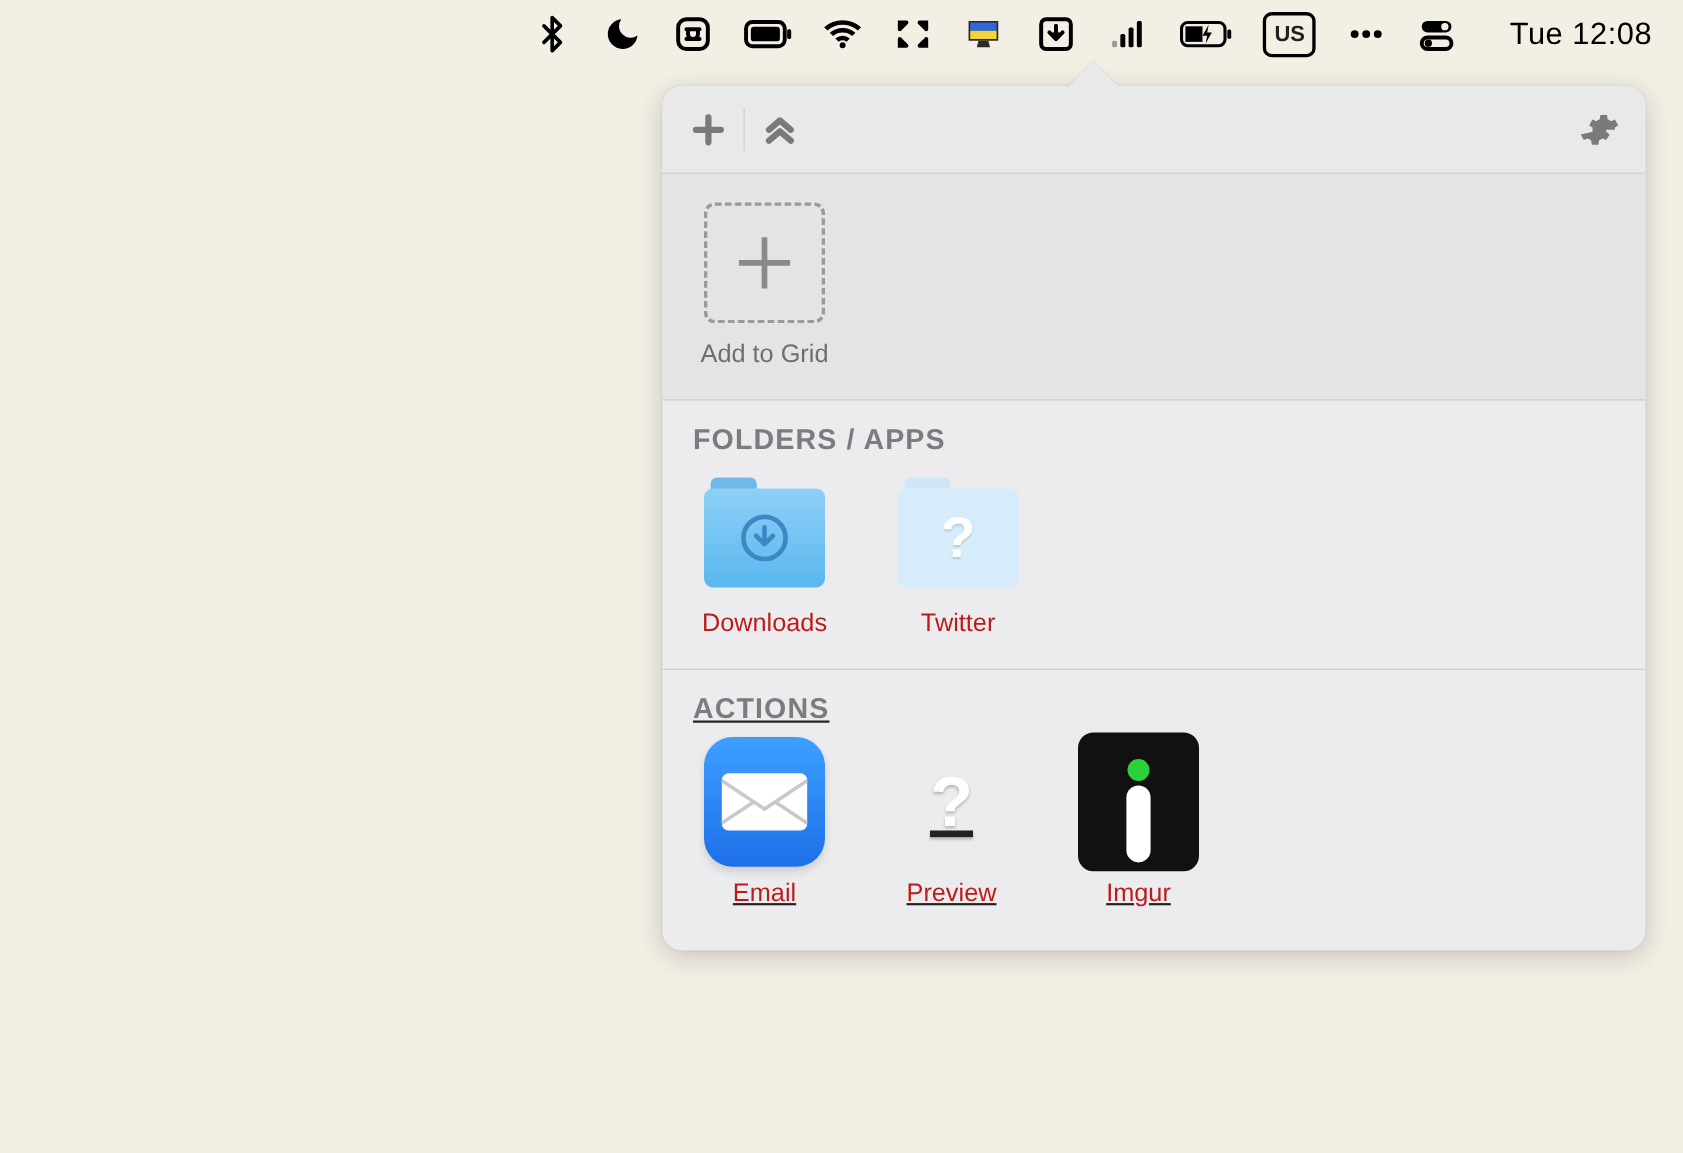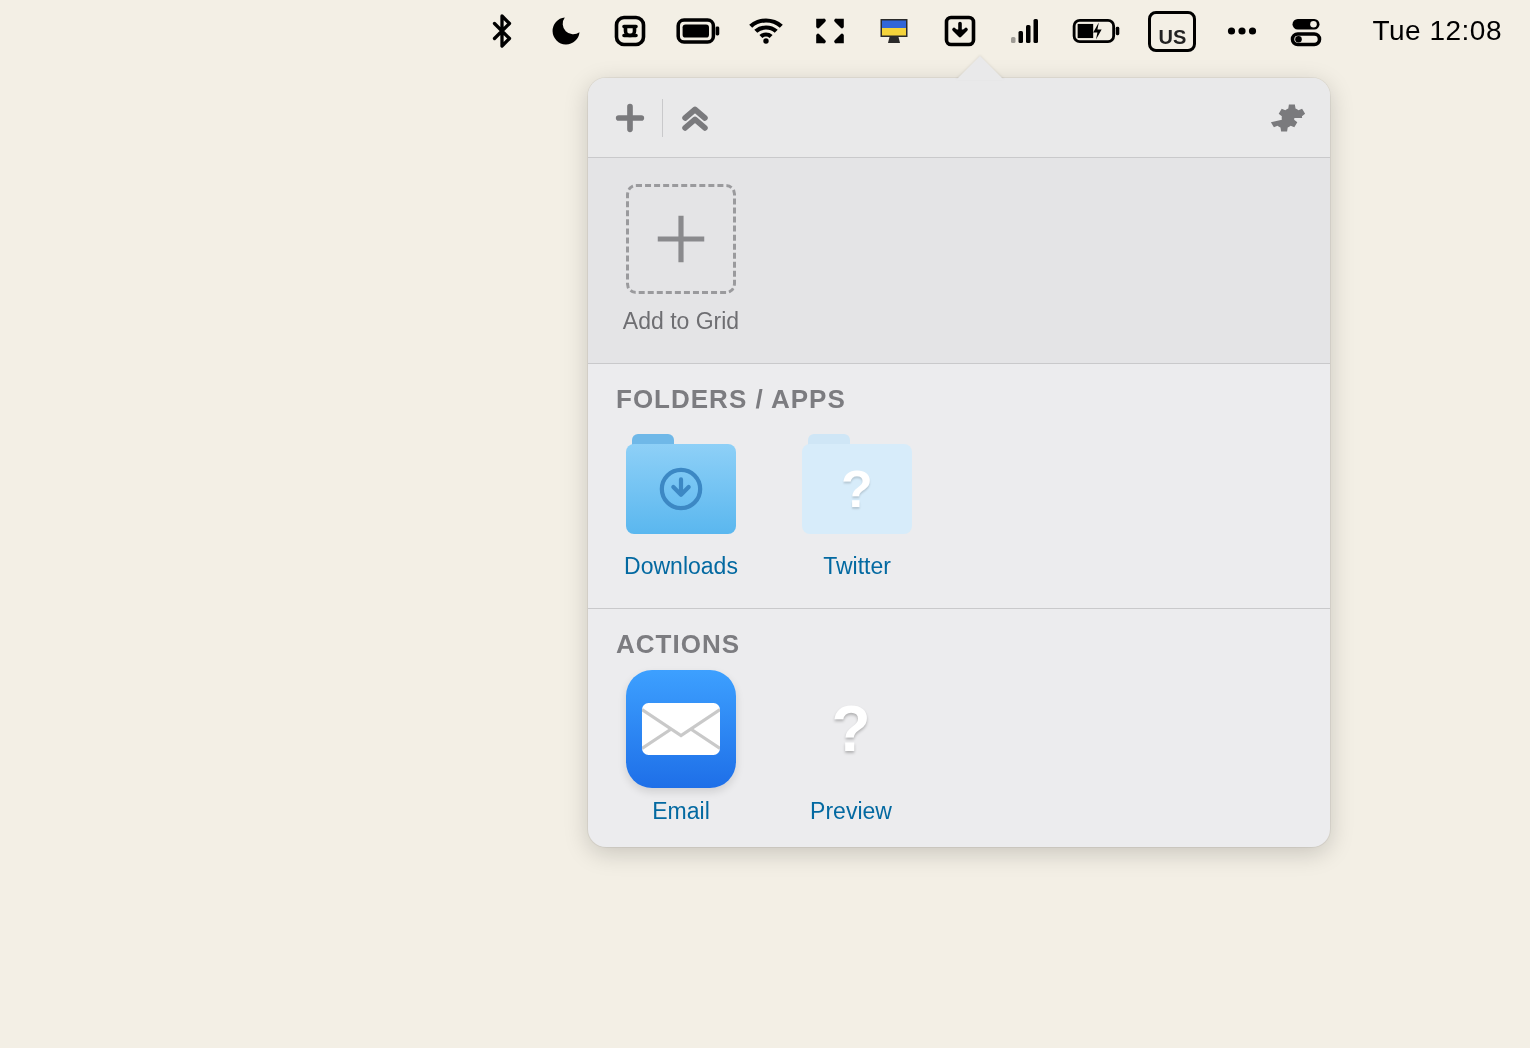--- a/index.html
+++ b/index.html
@@ -32,30 +32,30 @@
   .menubar .clock {
     font-size: 28px;
     font-weight: 500;
     letter-spacing: 0.5px;
     color: #000;
     margin-left: 20px;
   }
   .us-box {
     border: 3px solid #000; border-radius: 8px;
     width: 48px; height: 41px;
-    display:flex;align-items:flex-end;justify-content:center;
+    display:flex;align-items:center;justify-content:center;
     font-weight:700; font-size:20px;
   }
 
   
   .popover-wrap {
     position: absolute;
-    left: 588px;
+    left: 602px;
     top: 78px;
-    width: 742px;
+    width: 894px;
   }
   .arrow {
     position: absolute;
     top: -22px;
     left: 368px;
     width: 0; height: 0;
     border-left: 24px solid transparent;
     border-right: 24px solid transparent;
     border-bottom: 24px solid #e9e9ea;
     filter: drop-shadow(0 -1px 1px rgba(0,0,0,.08));
@@ -84,21 +84,21 @@
   .tdiv {
     width:1px; height:38px; background:#c9c9cb; margin:0 8px;
   }
   .toolbar .spacer { flex:1; }
 
   
   .section {
     border-bottom: 1px solid #c9c9cb;
     padding: 20px 28px 28px 28px;
   }
-  .section:last-child { border-bottom:none; padding-bottom:22px;}
+  .section:last-child { border-bottom:none; padding-bottom:39px;text-decoration:underline;}
   .section-title {
     font-size: 26px;
     font-weight: 700;
     letter-spacing: 1px;
     color: #7c7c80;
     margin-bottom: 14px;
   }
   .section.gray { background:#e4e4e6; }
 
   .grid {
@@ -119,21 +119,21 @@
   .dashed {
     border: 3px dashed #9a9a9d;
     border-radius: 10px;
   }
   .cell .label {
     font-size: 23px;
     color: #6e6e72;
     text-align:center;
     white-space:nowrap;
   }
-  .cell .label.dark { color:#0369a1; }
+  .cell .label.dark { color:#b91c1c; }
 
   
   .folder {
     width:120px; height:100px; position:relative;
   }
   .folder .tab {
     position:absolute; top:0; left:6px;
     width:42px; height:16px;
     background:#6fb8e8;
     border-radius:6px 6px 0 0;
@@ -343,17 +343,26 @@
           <div class="label dark">Email</div>
         </div>
         <div class="cell">
           <div class="square">
             <div class="twitter-icon">
               <span class="qmark" style="color:#fff;text-shadow:0 2px 3px rgba(0,0,0,.25);font-size:64px;">?</span>
             </div>
           </div>
           <div class="label dark">Preview</div>
         </div>
+        <div class="cell">
+          <div class="square">
+            <div class="imgur-icon">
+              <div class="dot"></div>
+                <div class="stem"></div>
+            </div>
+          </div>
+          <div class="label dark">Imgur</div>
+        </div>
       </div>
     </div>
 
   </div>
 </div>
 
 </body></html>

